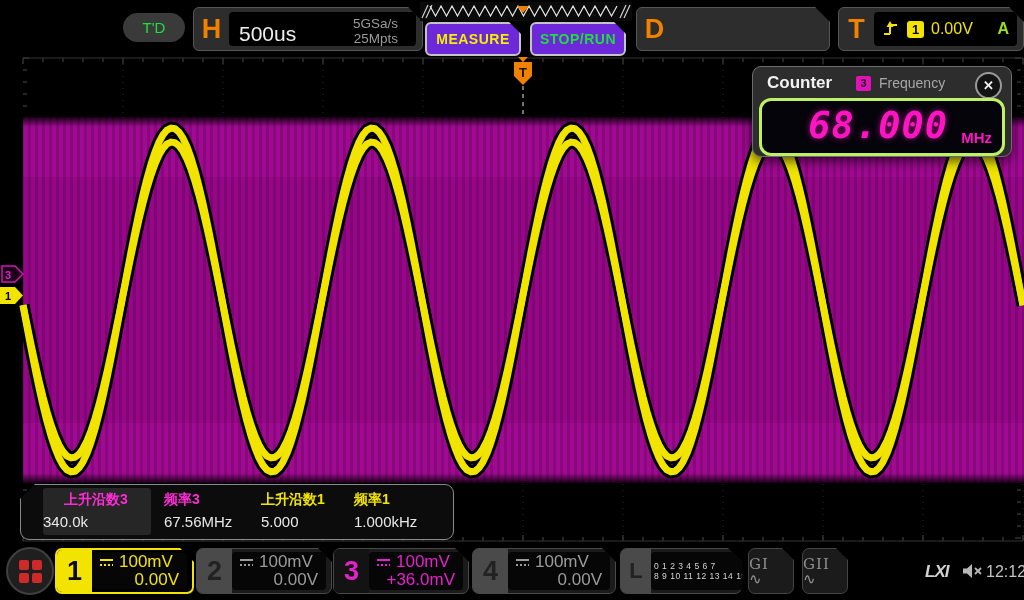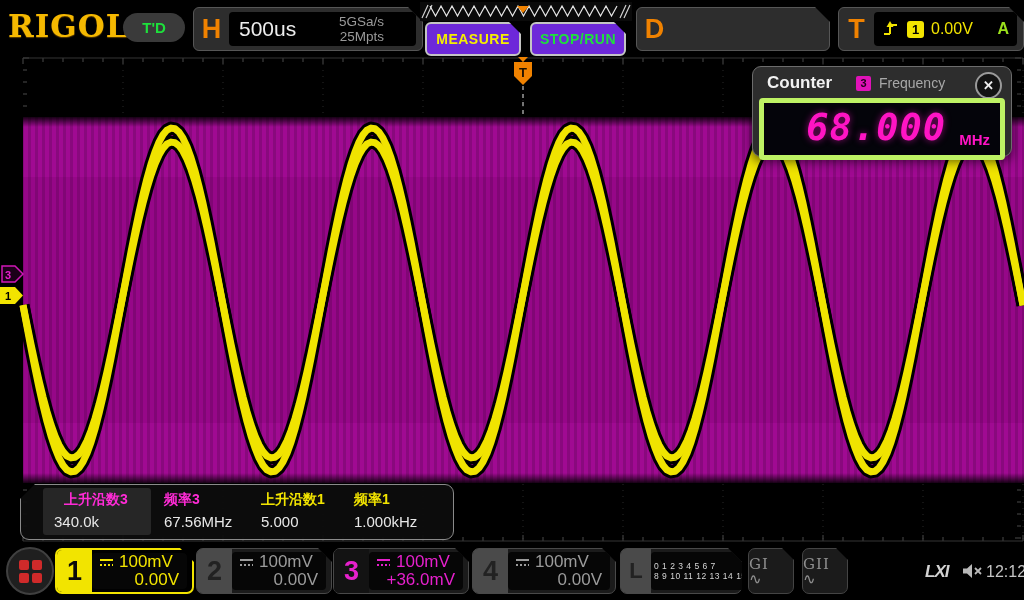--- a/index.html
+++ b/index.html
@@ -4,28 +4,28 @@
 <style>
   html,body{margin:0;padding:0;background:#000;}
   .screen{position:relative;width:1024px;height:600px;background:#000;overflow:hidden;
           font-family:"Liberation Sans",sans-serif;-webkit-font-smoothing:antialiased;}
   
   .topbar{position:absolute;left:0;top:0;width:1024px;height:55px;background:#000;z-index:30;}
   .logo{position:absolute;left:8px;top:8px;font-family:"DejaVu Serif",serif;font-weight:bold;
         font-size:31px;color:#f5b800;letter-spacing:1px;text-shadow:0 1px 1px #5a3c00;}
   .td-badge{position:absolute;left:123px;top:13px;width:62px;height:29px;background:#3a3a3a;
         border-radius:15px;display:flex;align-items:center;justify-content:center;
-        color:#1ee03c;font-weight:bold;font-size:15px;}
+        color:#1ee03c;font-weight:normal;font-size:15px;}
   .group{position:absolute;top:7px;height:42px;background:#2d2d2d;border:1px solid #565656;
         border-radius:6px;display:flex;align-items:center;
         clip-path:polygon(0 0,calc(100% - 15px) 0,100% 15px,100% 100%,0 100%);}
   .group-letter{font-size:27px;font-weight:bold;color:#f08200;width:35px;text-align:center;flex:0 0 auto;}
   .inset{background:#000;border-radius:4px;height:34px;display:flex;align-items:center;flex:1;margin-right:6px;}
   #h-group{left:193px;width:228px;}
-  #h-group .inset{padding-right:32px;}
+  #h-group .inset{padding-right:18px;align-items:flex-end;}
   .timebase{color:#ededed;font-size:21px;margin-left:10px;}
   .rateblock{margin-left:auto;text-align:right;font-size:13.5px;color:#9a9a9a;line-height:15px;}
   #preview-strip{position:absolute;left:420px;top:2px;width:212px;height:19px;background:#0a0a0a;}
   .pushbtn{position:absolute;top:22px;width:92px;height:30px;background:#6d28d9;border:2px solid #c4c4c4;
         border-radius:6px;display:flex;align-items:center;justify-content:center;font-weight:bold;
         font-size:14px;letter-spacing:.5px;
         clip-path:polygon(0 0,calc(100% - 12px) 0,100% 12px,100% 100%,0 100%);}
   #measure-btn{left:425px;color:#f5ef00;}
   #stoprun-btn{left:530px;color:#1ee03c;}
   #d-group{left:636px;width:192px;}
@@ -50,21 +50,21 @@
   .counter{position:absolute;left:752px;top:66px;width:258px;height:89px;background:#2d2d2d;
         border:1px solid #6c6c6c;border-radius:9px;box-shadow:0 4px 12px rgba(0,0,0,.65);z-index:25;}
   .counter-title{position:absolute;left:14px;top:6px;font-size:17px;color:#f2f2f2;font-weight:bold;}
   .counter-badge{position:absolute;left:103px;top:9px;width:15px;height:15px;background:#e012b8;
         border-radius:2px;color:#1d0018;font-weight:bold;font-size:11px;text-align:center;line-height:15px;}
   .counter-type{position:absolute;left:126px;top:8px;font-size:14px;color:#a8a8a8;}
   .counter-close{position:absolute;right:9px;top:5px;width:23px;height:23px;border-radius:50%;
         border:2px solid #9a9a9a;background:#131313;color:#f0f0f0;font-size:13px;font-weight:bold;
         display:flex;align-items:center;justify-content:center;}
   .counter-display{position:absolute;left:6px;right:6px;top:31px;height:52px;background:#04040a;
-        border:5px solid #bef264;border-radius:4px;}
+        border:3px solid #bef264;border-radius:12px;}
   .counter-value{position:absolute;right:54px;top:3px;font-family:"DejaVu Sans Mono",monospace;
         font-style:italic;font-weight:bold;font-size:37px;color:#ff14c4;letter-spacing:1px;
         text-shadow:0 0 7px rgba(255,20,196,.55);}
   .counter-unit{position:absolute;right:10px;bottom:7px;font-size:15px;font-weight:bold;color:#ff14c4;}
   
   .bottombar{position:absolute;left:0;top:545px;width:1024px;height:55px;background:#000;z-index:30;}
   .menu-btn{position:absolute;left:6px;top:2px;width:44px;height:44px;border-radius:50%;
         background:#1f1f1f;border:2px solid #404040;display:flex;align-items:center;justify-content:center;}
   .menu-grid{display:grid;grid-template-columns:10px 10px;grid-gap:3px;}
   .menu-grid span{width:10px;height:10px;background:#cf2a2a;border-radius:2px;display:block;}
@@ -147,21 +147,20 @@
     </g>
 
     <g>
       <path d="M518,57 L528,57 L523,62 Z" fill="#f08200"></path>
       <path d="M514,62 H532 V76 L523,85 L514,76 Z" fill="#f08200"></path>
       <text x="523" y="77" fill="#1a1000" font-size="13" font-weight="bold" text-anchor="middle">T</text>
     </g>
   </svg>
 
   <div class="topbar">
-    <div class="logo">RIGOL</div>
     <div class="td-badge">T'D</div>
 
     <div class="group" id="h-group">
       <div class="group-letter">H</div>
       <div class="inset">
         <span class="timebase">500us</span>
         <span class="rateblock">
           <span>5GSa/s</span><br>
           <span>25Mpts</span>
         </span>
@@ -205,21 +204,21 @@
     <div class="counter-close">✕</div>
     <div class="counter-display">
       <div class="counter-value">68.000</div>
       <div class="counter-unit">MHz</div>
     </div>
   </div>
 
   <div class="meas-panel">
     <div class="m-hl"></div>
     <span class="m-label m-mag" style="left:43px">上升沿数3</span>
-    <span class="m-value" style="left:33px">340.0k</span>
+    <span class="m-value" style="left:22px">340.0k</span>
     <span class="m-label m-mag" style="left:143px">频率3</span>
     <span class="m-value" style="left:143px">67.56MHz</span>
     <span class="m-label m-yel" style="left:240px">上升沿数1</span>
     <span class="m-value" style="left:240px">5.000</span>
     <span class="m-label m-yel" style="left:333px">频率1</span>
     <span class="m-value" style="left:333px">1.000kHz</span>
   </div>
 
   <div class="bottombar">
     <div class="menu-btn">

